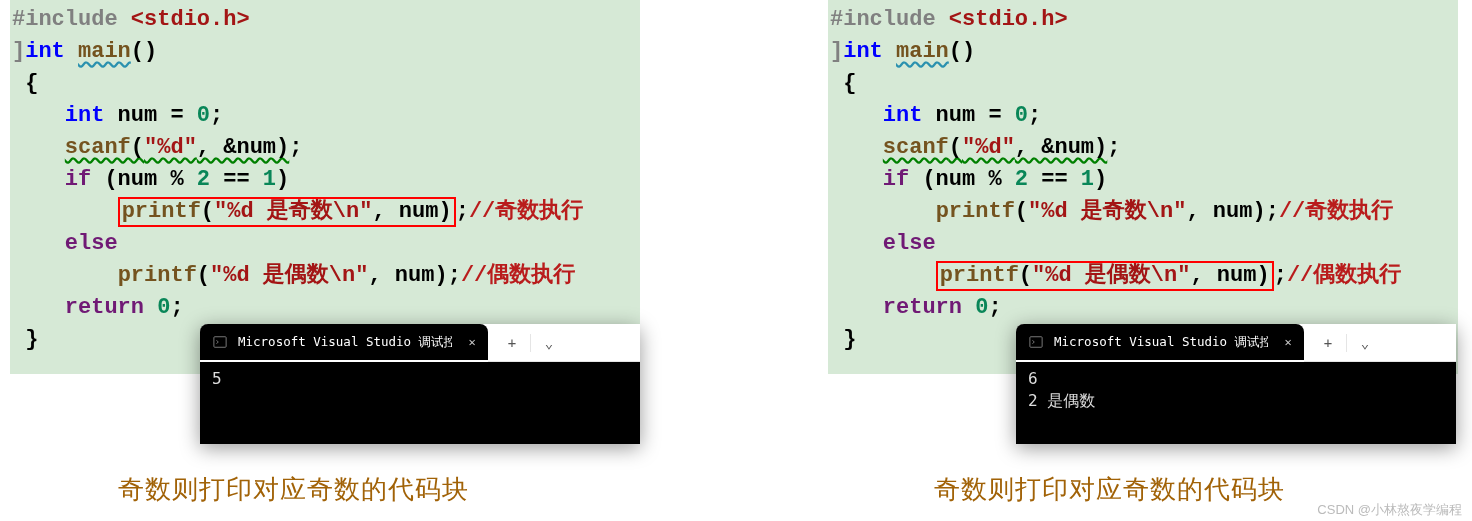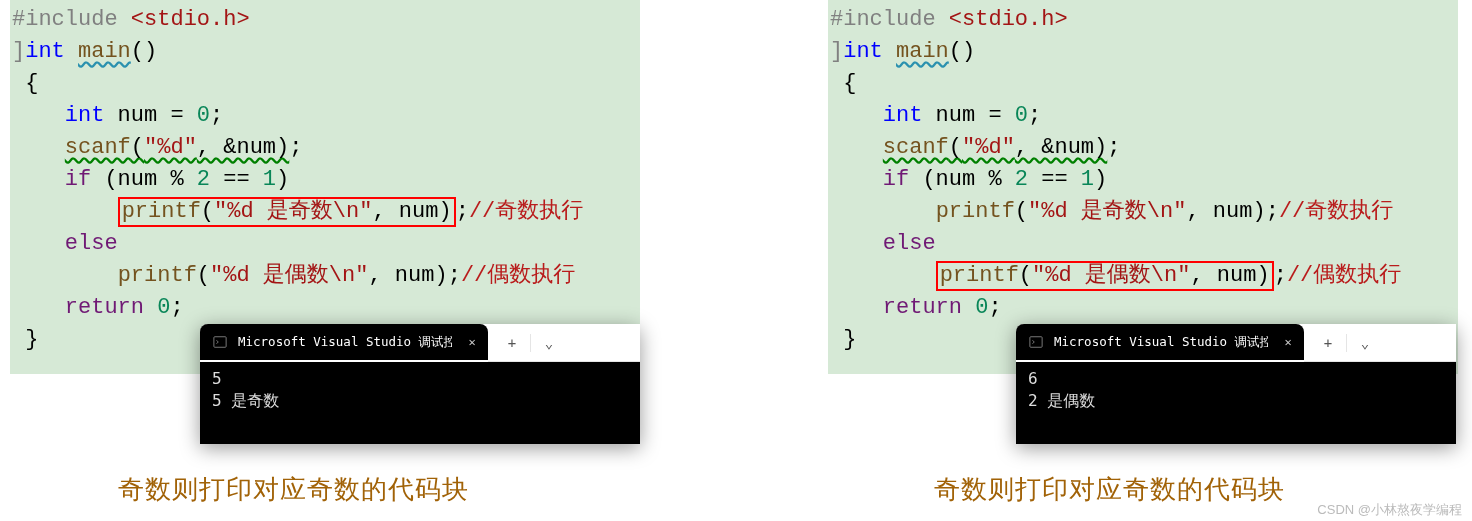--- a/index.html
+++ b/index.html
@@ -8,20 +8,21 @@
     font-family: "Microsoft YaHei", sans-serif;
     background: #fff;
     width: 1472px;
     height: 521px;
     position: relative;
   }
   .pane {
     position: absolute;
     top: 0;
     width: 630px;
+    font-weight: bold;
   }
   .pane.left { left: 10px; }
   .pane.right { left: 828px; }
   .code-block {
     background: #d6e9d6;
     font-family: Consolas, "Courier New", monospace;
     font-size: 22px;
     line-height: 32px;
     padding: 4px 2px 10px 2px;
     height: 360px;
@@ -166,21 +167,20 @@
       <span class="close-x">✕</span>
     </div>
     <div class="tb-right">
       <div class="tb-btn">+</div>
       <div style="width:1px;height:18px;background:#e5e5e5;"></div>
       <div class="tb-btn">⌄</div>
     </div>
   </div>
   <div class="term-body">
     <div>5</div>
-    <div>5 是奇数</div>
   </div>
 </div>
 
 <div class="terminal right-term">
   <div class="title-bar">
     <div class="tab">
       <span class="tab-icon">
         <svg width="14" height="14" viewBox="0 0 16 16">
             <rect x="1" y="2" width="14" height="12" rx="1" fill="none" stroke="#888" stroke-width="1"></rect>
             <path d="M4 6 L6 8 L4 10" stroke="#888" fill="none" stroke-width="1"></path>

